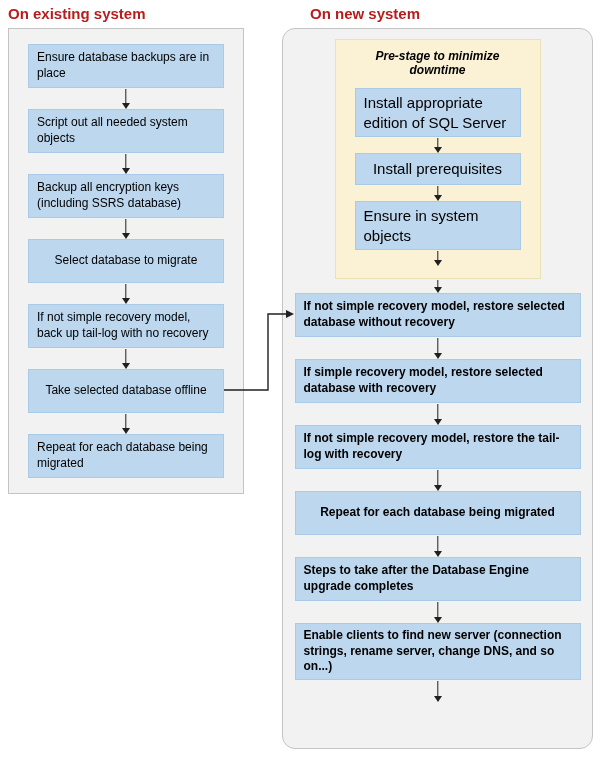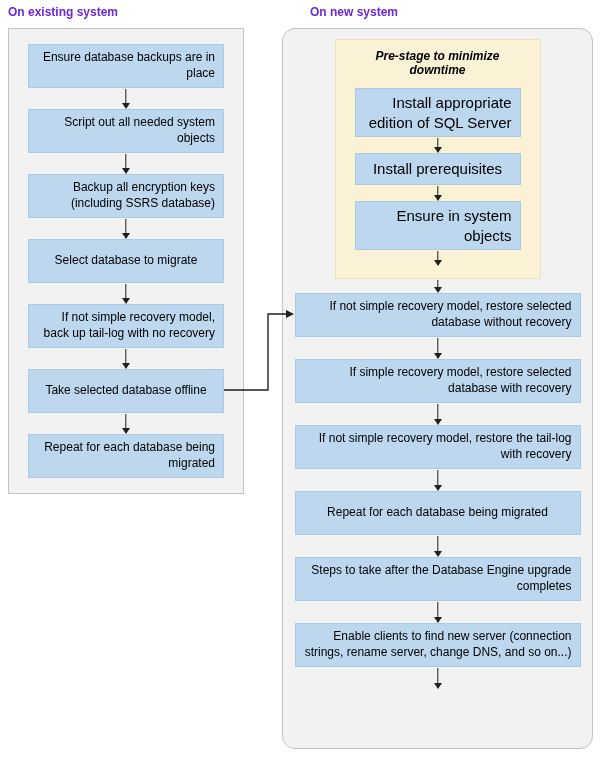--- a/index.html
+++ b/index.html
@@ -13,23 +13,23 @@
     overflow: hidden;
   }
   .overlay {
     position: absolute;
     left: 0; top: 0;
     pointer-events: none;
   }
   .col-header {
     position: absolute;
     top: 5px;
-    font-size: 12px;
+    font-size: 15px;
     font-weight: bold;
-    color: #6d28d9;
+    color: #b91c1c;
     white-space: nowrap;
   }
   .col-header.hl { left: 8px; }
   .col-header.hr { left: 290px; margin-left: 20px; }
 
   .panel {
     position: absolute;
     background: var(--panel-fill, #F2F2F2);
     border: 1px solid var(--panel-border, #C4C4C4);
     box-sizing: border-box;
@@ -40,28 +40,28 @@
   .panel.pl { left: 8px;   top: 28px; width: 236px; height: 466px; padding-top: 15px; }
   .panel.pr { left: 282px; top: 28px; width: 311px; height: 721px; padding-top: 10px; border-radius: 13px; }
 
   .step {
     background: var(--step-fill, #BDD7EE);
     border: 1px solid var(--step-border, #A9CBE8);
     box-sizing: border-box;
     display: flex;
     align-items: center;
     justify-content: center;
-    text-align: right;
+    text-align: left;
     font-size: 12px;
     line-height: 1.3;
     padding: 4px 8px;
     flex-shrink: 0;
   }
   .panel.pl .step { width: 196px; min-height: 44px; }
-  .step.full      { width: 286px; min-height: 44px; }
+  .step.full      { width: 286px; min-height: 44px; font-weight: bold; }
   .step.small     { width: 166px; min-height: 32px; font-size: 15px; }
 
   .prestage {
     width: 206px;
     height: 240px;
     box-sizing: border-box;
     background: var(--prestage-fill, #FBF2D5);
     border: 1px solid var(--prestage-border, #EAE1B6);
     display: flex;
     flex-direction: column;

